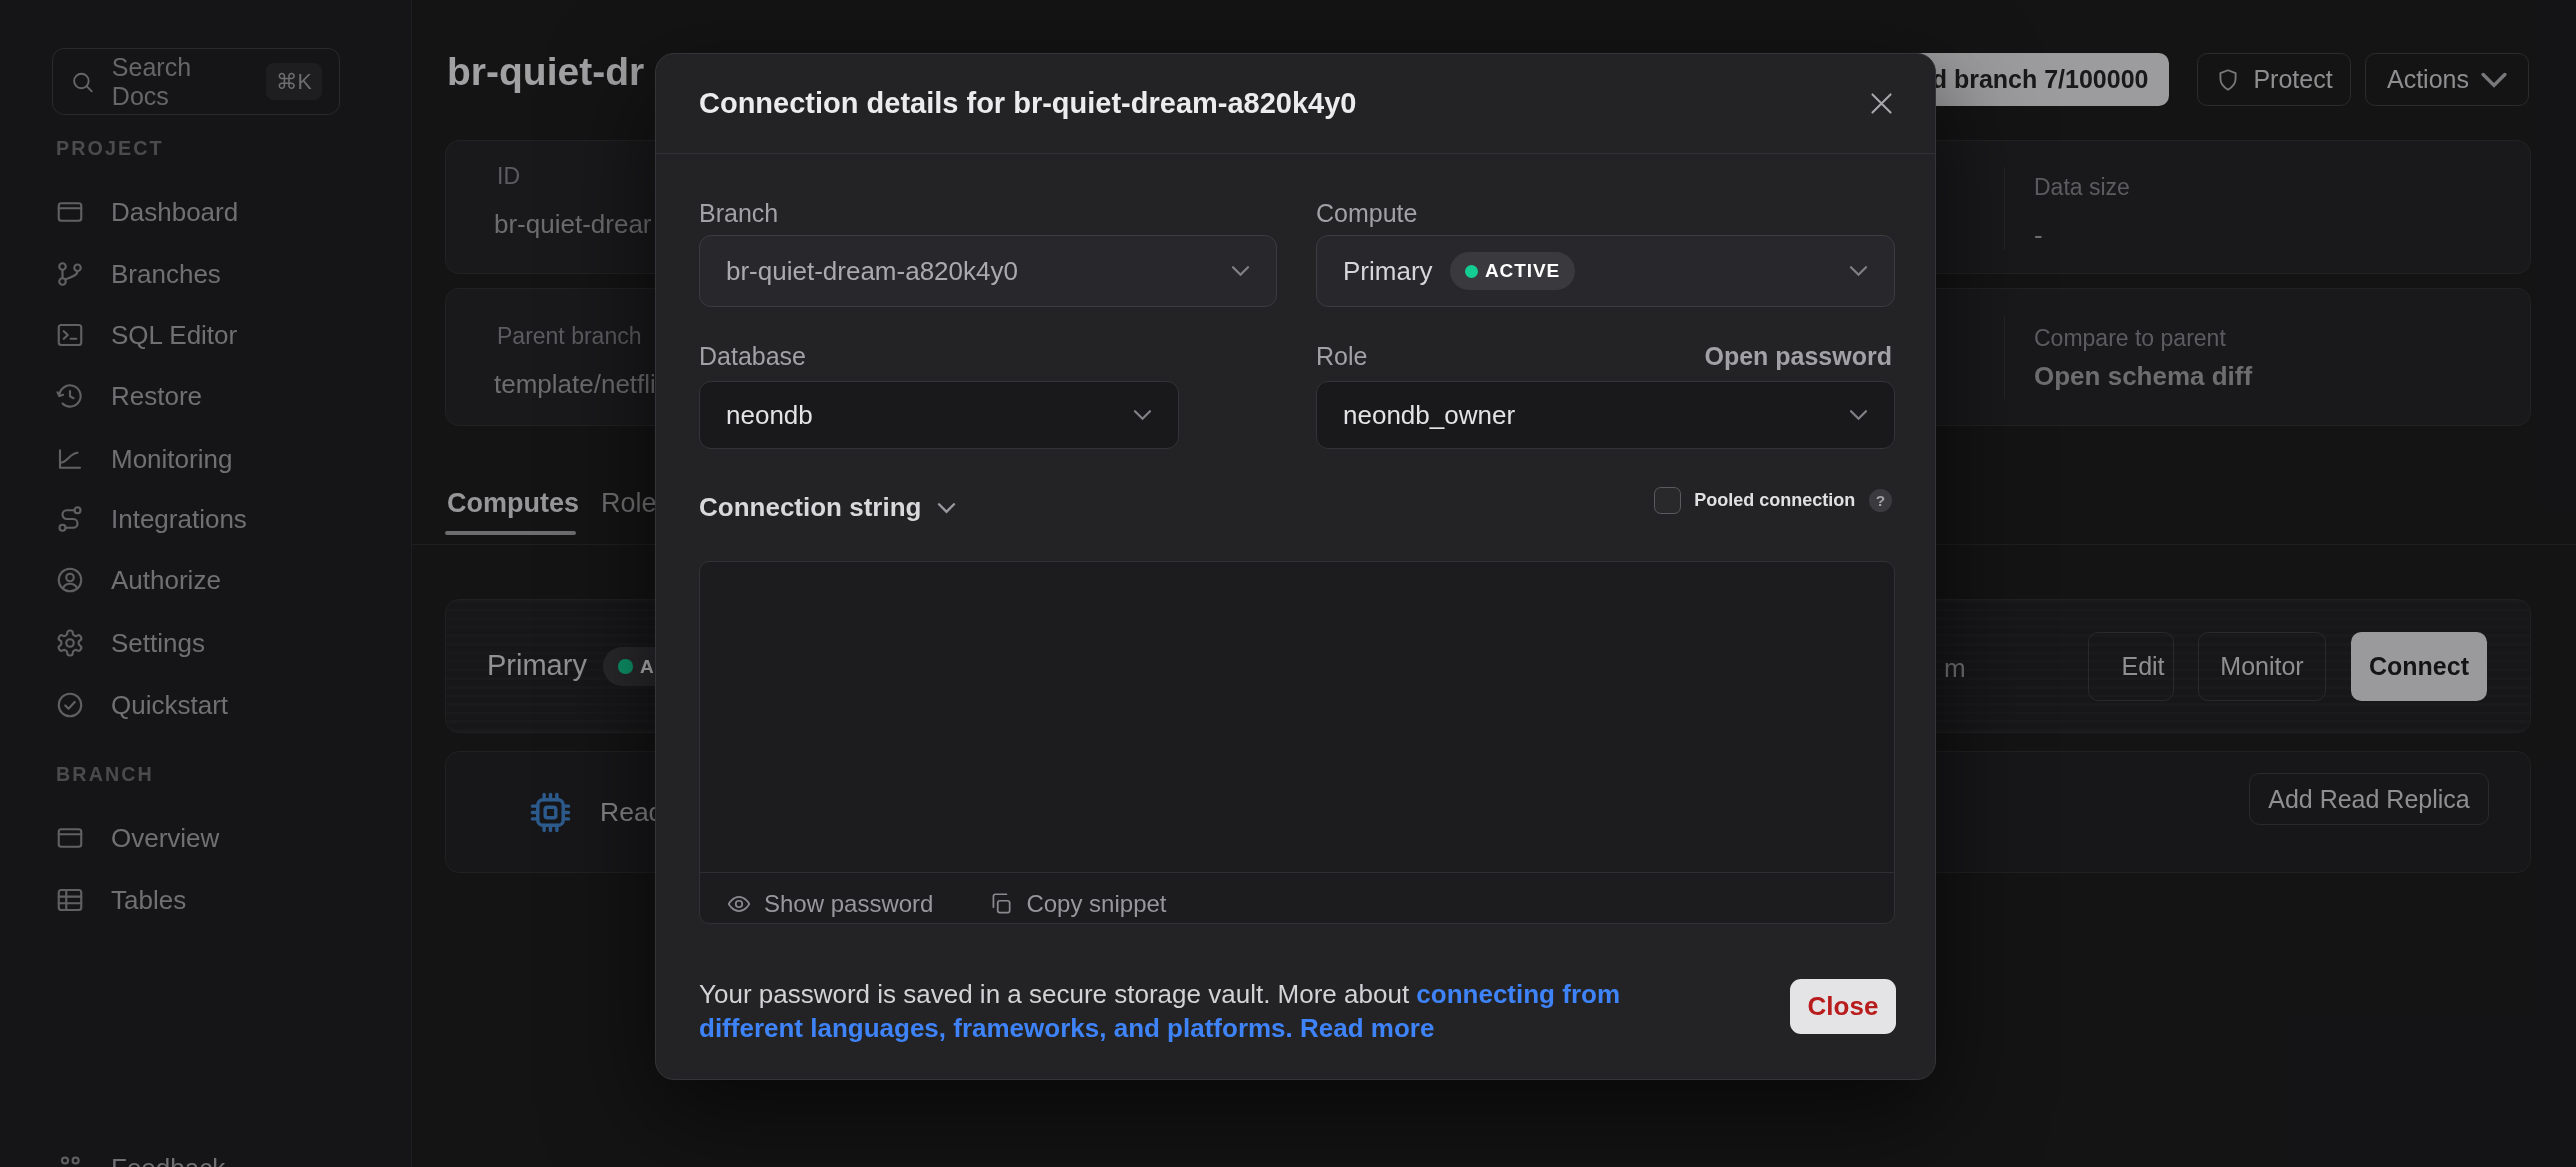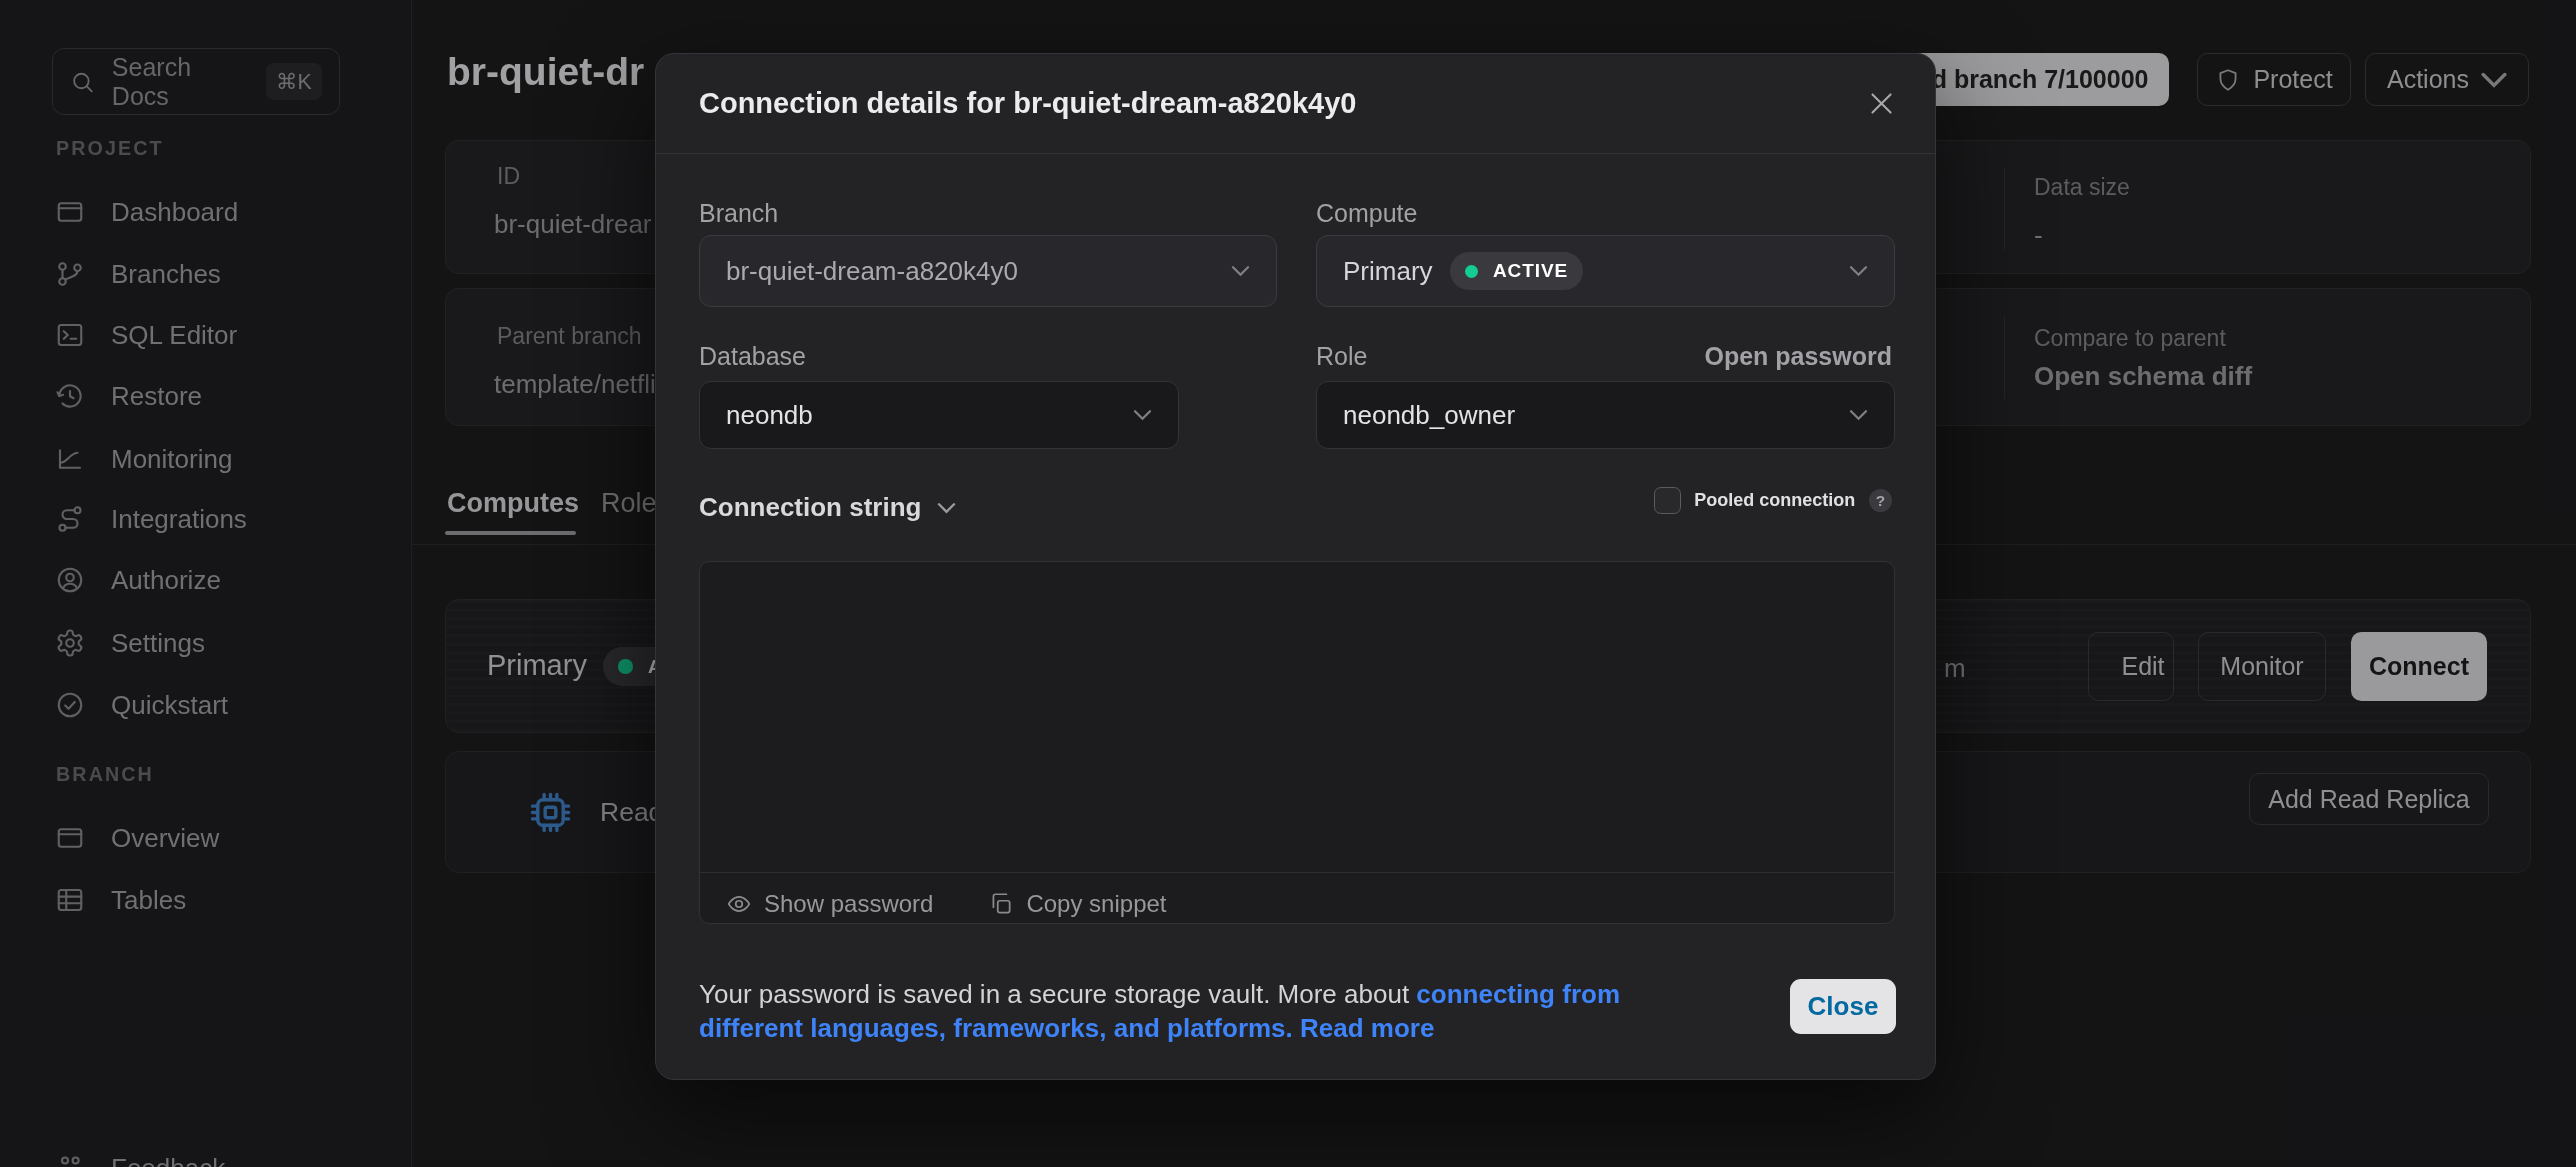--- a/index.html
+++ b/index.html
@@ -70,21 +70,21 @@
   }
   .striped {
     background-image:repeating-linear-gradient(to bottom, rgba(255,255,255,0.022) 0 2.6px, rgba(0,0,0,0) 2.6px 8.6px);
   }
   .ghost-btn {
     position:absolute; border:0.9px solid #3b3b3f; border-radius:10.3px;
     display:flex; align-items:center; justify-content:center;
     color:#c6c6c9; font-size:25px; cursor:pointer;
   }
   .badge {
-    display:inline-flex; align-items:center; gap:15px;
+    display:inline-flex; align-items:center; gap:7px;
     background:#3a3a3e; border-radius:20.5px; height:39px; padding:0 15.4px;
     font-size:19px; font-weight:700; letter-spacing:0.9px; color:#fff; white-space:nowrap;
   }
   .dot { width:14.5px; height:14.5px; border-radius:50%; background:#13ce90; }
   
   .scrim { position:absolute; inset:0; background:rgba(0,0,0,0.28); }
   .modal {
     position:absolute; left:655px; top:53px; width:1281px; height:1027px;
     background:#232326; border:0.9px solid #353539; border-radius:19px;
     box-shadow:0 34px 103px rgba(0,0,0,0.6);
@@ -134,21 +134,21 @@
   }
   .code-tool { display:flex; align-items:center; gap:12px; font-size:24px; color:#98989c; cursor:pointer;margin-top:12px; }
   .code-tool svg { width:26px; height:26px; color:#8a8a8e; }
   .modal-foot-text {
     position:absolute; left:43px; top:923px; width:1027px;
     font-size:26px; line-height:34px; color:#d3d3d6;
   }
   .modal-foot-text a { color:#3e83f8; font-weight:600; text-decoration:none; }
   .close-btn {
     position:absolute; left:1134px; top:925px; width:106px; height:55px;
-    background:#e4e4e6; color:#0369a1; border:none; border-radius:11px;
+    background:#e4e4e6; color:#b91c1c; border:none; border-radius:11px;
     font-size:26px; font-weight:600; font-family:inherit; cursor:pointer;
   }
 </style>
 </head>
 <body>
 
 <div class="bg">
 
   <nav class="sidebar">
     <div class="search-box">

